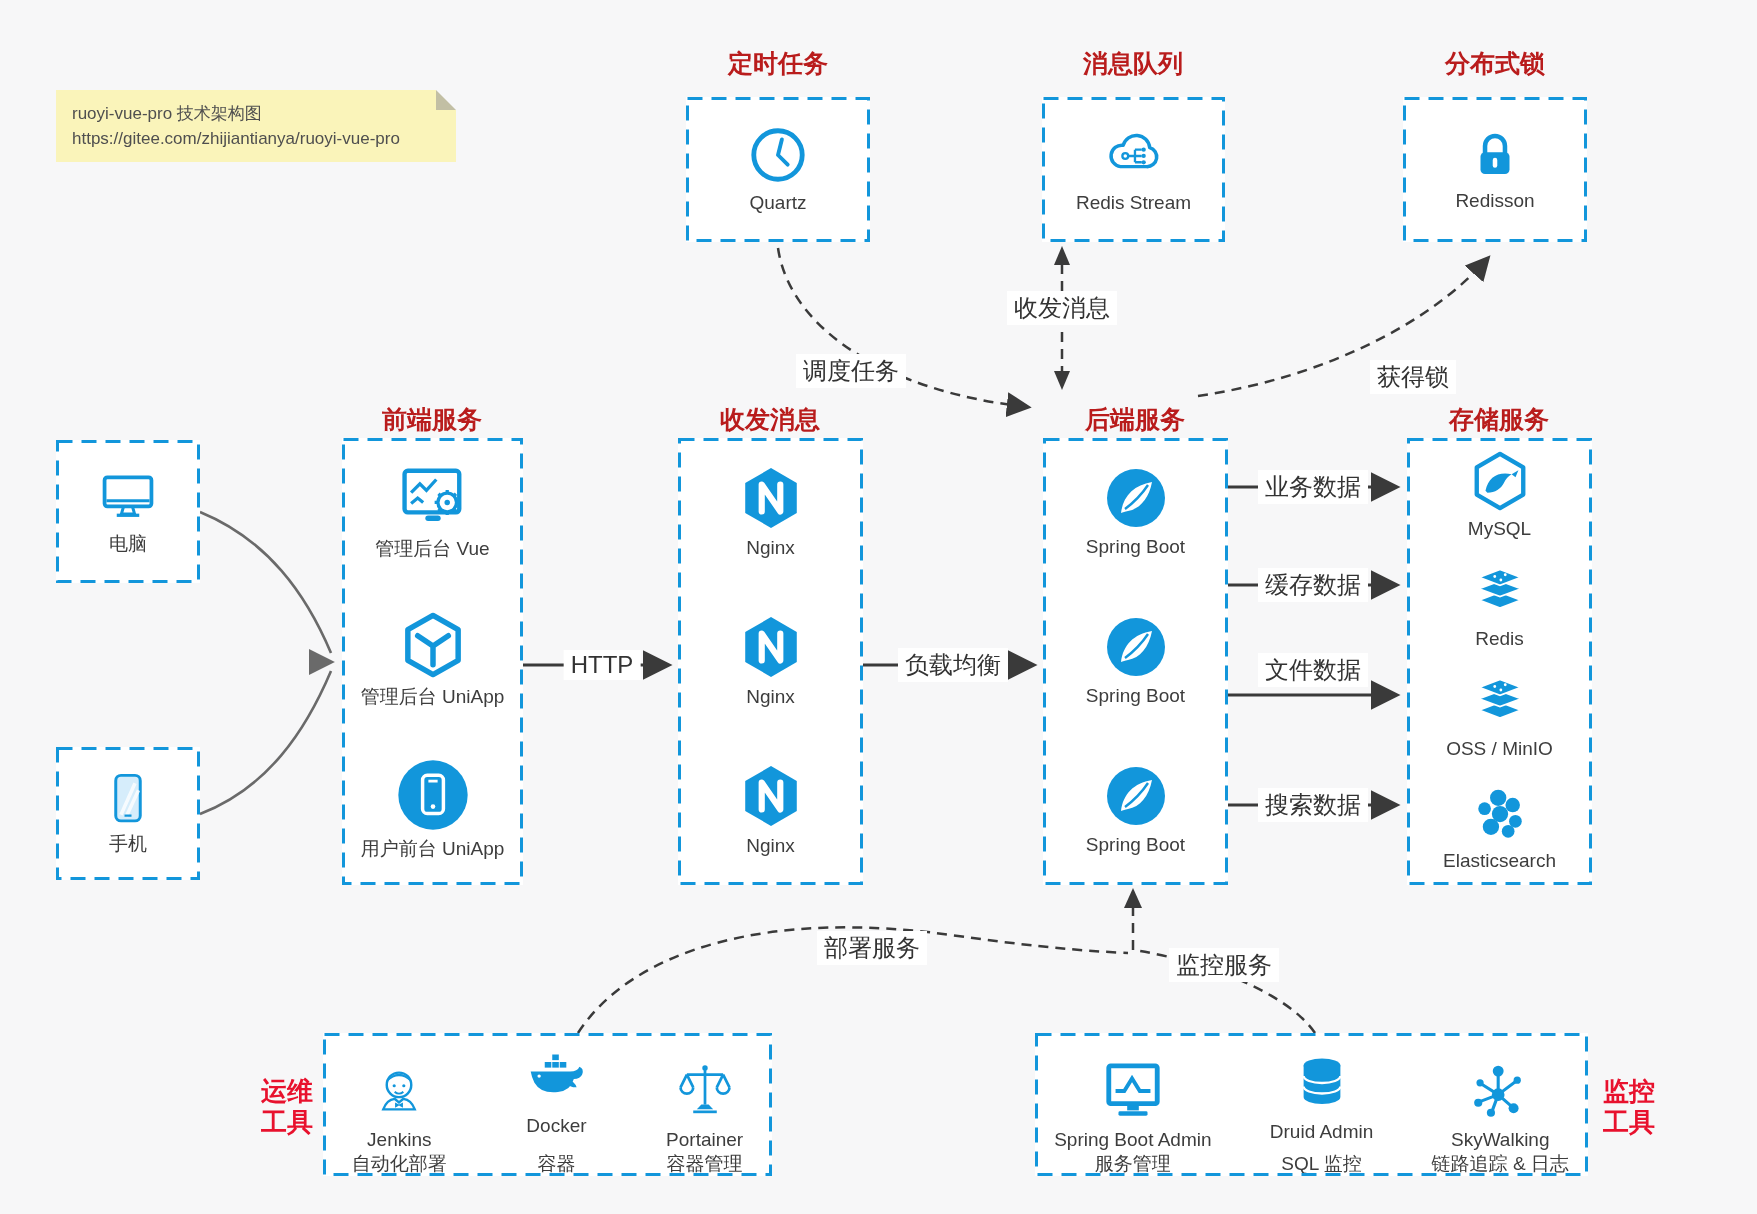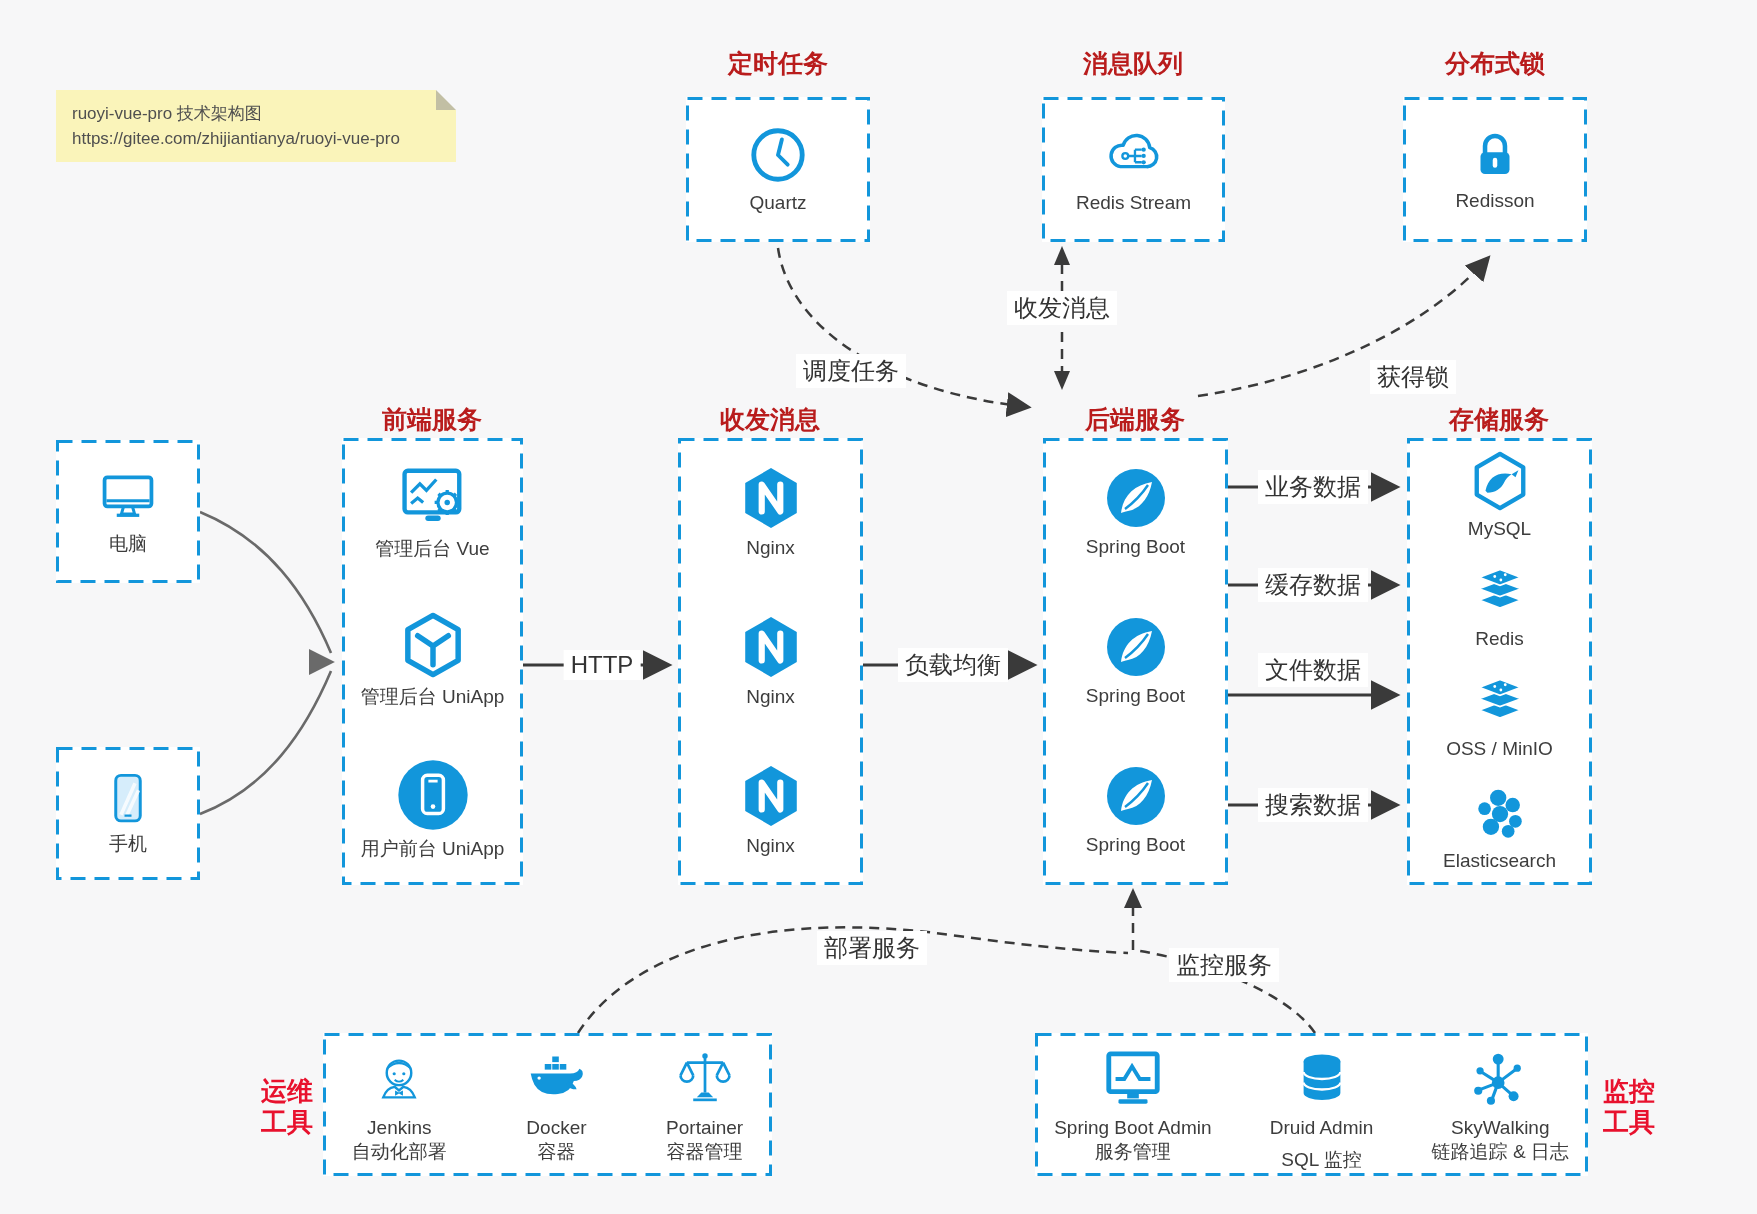--- a/index.html
+++ b/index.html
@@ -16,21 +16,21 @@
           font-weight:bold;line-height:30px;}
   .rside{position:absolute;width:80px;text-align:center;color:#e8112d;font-size:26px;
          font-weight:bold;line-height:31px;}
   
   .dbox{position:absolute;background:#fff;box-sizing:border-box;}
   .dbox svg.bord{position:absolute;left:0;top:0;width:100%;height:100%;overflow:visible;pointer-events:none;}
   .dbox svg.bord rect{fill:none;stroke:#1296db;stroke-width:3px;stroke-dasharray:15 9;}
   .vflex{display:flex;flex-direction:column;justify-content:space-around;height:100%;position:relative;}
   .cell{display:flex;flex-direction:column;align-items:center;}
   .lbl{color:#3d3d3d;font-size:19px;line-height:24px;white-space:nowrap;margin-top:5px;text-align:center;}
-  .hitems{display:flex;align-items:flex-start;justify-content:space-around;height:100%;padding-top:14px;box-sizing:border-box;gap:20px;}
+  .hitems{display:flex;align-items:flex-end;justify-content:space-around;height:100%;padding-top:14px;box-sizing:border-box;gap:20px;}
   .hcell{display:flex;flex-direction:column;align-items:center;}
   .hcell .icn{height:64px;display:flex;align-items:center;}
   
   .elabel{position:absolute;transform:translate(-50%,-50%);background:#fff;color:#333;
           font-size:24px;padding:1px 7px;white-space:nowrap;z-index:5;}
   .icn{display:flex;align-items:center;justify-content:center;}
   svg{display:block;}
 </style>
 </head>
 <body>
@@ -400,21 +400,21 @@
               <rect x="20" y="16" width="7" height="6"></rect>
                 <rect x="28" y="16" width="7" height="6"></rect>
                 <rect x="36" y="16" width="7" height="6"></rect>
               <path d="M5 26 H47 Q55 26 57 21 Q62 23 60 29 Q58 34 51 34 Q48 46 34 48 Q16 50 9 38 Q6 32 5 26 Z"></path>
               <path d="M45 35 q7 2 9 8 q-8 0-11-5 z"></path>
             </g>
             <circle cx="14" cy="31" r="1.8" fill="#fff"></circle>
           </svg>
         </span>
         <div class="lbl">Docker</div>
-        <div class="lbl" style="margin-top:0">容器</div>
+        <div class="lbl" style="margin-top:14px">容器</div>
       </div>
       <div class="hcell">
         <span class="icn">
           <svg viewBox="0 0 64 64" width="58" height="62">
             <g fill="none" stroke="#1296db" stroke-width="3">
               <line x1="32" y1="8" x2="32" y2="47"></line>
               <line x1="12" y1="14" x2="52" y2="14"></line>
               <path d="M12 14 L5 28 M12 14 L19 28 M5 28 a7 7 0 0 0 14 0"></path>
               <path d="M52 14 L45 28 M52 14 L59 28 M45 28 a7 7 0 0 0 14 0"></path>
             </g>

